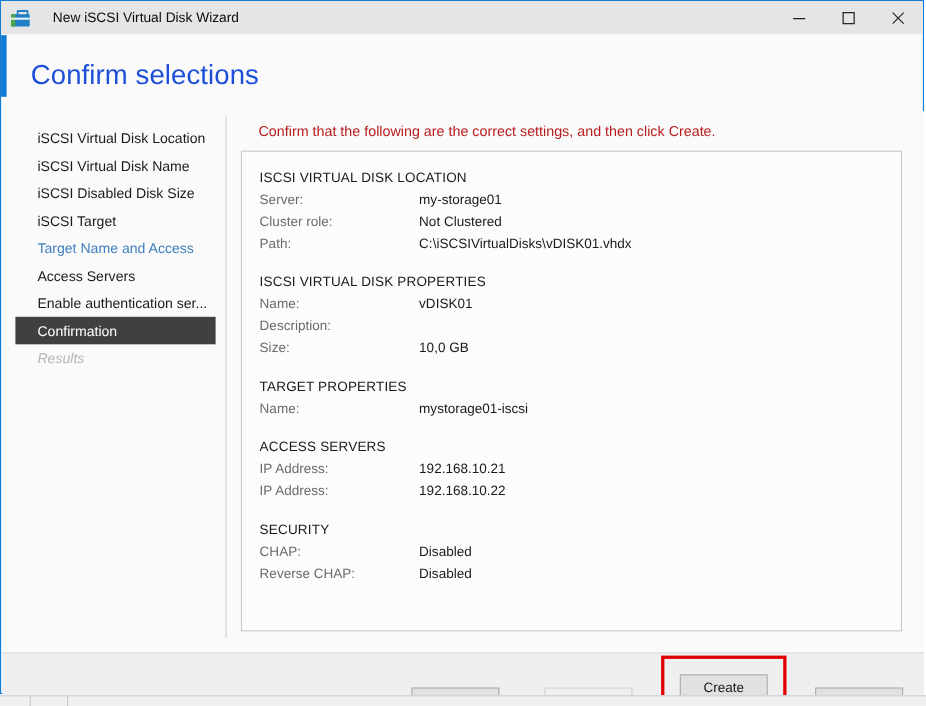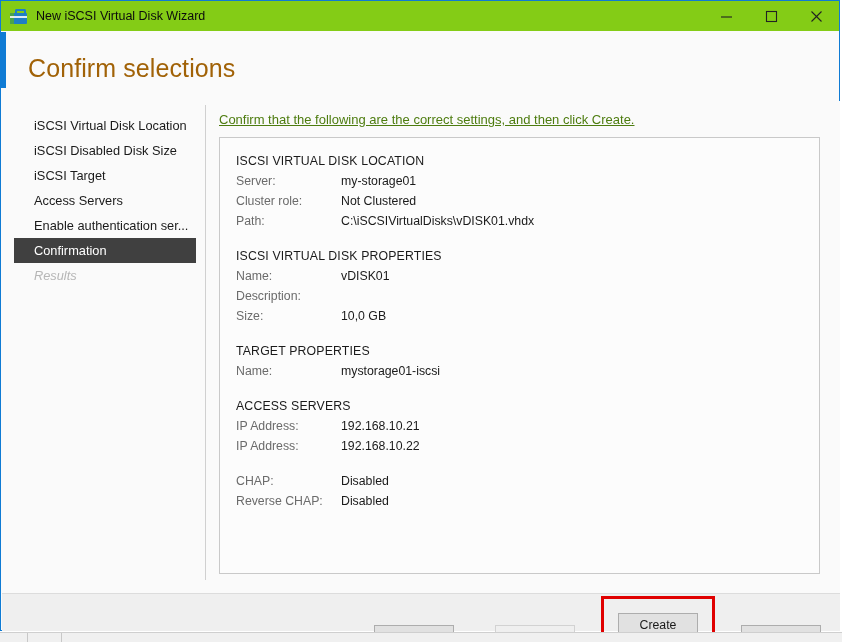--- a/index.html
+++ b/index.html
@@ -43,23 +43,24 @@
     height: 631px;
     background: #fafafa;
     border: 1px solid #0f7bd4;
     box-sizing: border-box;
   }
 
   
   #titlebar {
     position: relative;
     height: 30px;
-    background: #84cc16;
+    background: #e5e5e5;
     display: flex;
     align-items: center;
+    gap: 12px;
   }
   #win-icon {
     width: 17px; height: 17px;
     margin-left: 9px;
     position: relative;
     flex: 0 0 auto;
   }
   #win-icon .tb-body {
     position: absolute;
     left: 0; top: 5px;
@@ -115,21 +116,21 @@
     width: 5px; height: 56px;
     background: #0f7bd4;
     z-index: 6;
   }
 
   
   #heading {
     position: absolute;
     left: 27px; top: 53px;
     font-size: 25px;
-    color: #a16207;
+    color: #1d4ed8;
     letter-spacing: .1px;
     white-space: nowrap;
   }
 
   
   #body-area {
     position: absolute;
     left: 1px; top: 100px;
     width: 838px;
     height: 492px;
@@ -169,25 +170,24 @@
   }
 
   
   #content {
     position: absolute;
     left: 217px; top: 0px;
     width: 602px;
   }
   #content-intro {
     position: absolute;
-    left: 0px; top: 11px;
+    left: 16px; top: 11px;
     font-size: 13px;
-    color: #4d7c0f;
-    white-space: nowrap;
-    text-decoration: underline;
+    color: #b91c1c;
+    white-space: nowrap;
   }
   #summary-box {
     position: absolute;
     left: 0px; top: 36px;
     width: 601px;
     height: 437px;
     border: 1px solid #c9c9c9;
     background: #fcfcfc;
     box-sizing: border-box;
     overflow: hidden;
@@ -202,20 +202,21 @@
     letter-spacing: .15px;
     height: 20px;
     line-height: 20px;
     white-space: nowrap;
   }
   .row {
     display: flex;
     height: 20px;
     line-height: 20px;
     white-space: nowrap;
+    gap: 40px;
   }
   .row .k {
     width: 105px;
     flex: 0 0 105px;
     font-size: 12.3px;
     color: #6b6b6b;
   }
   .row .v {
     font-size: 12.3px;
     color: #1a1a1a;
@@ -304,22 +305,24 @@
     </div>
 
     <div id="left-accent"></div>
 
     <div id="heading">Confirm selections</div>
 
     <div id="body-area">
 
       <div id="sidebar">
         <div class="nav-item">iSCSI Virtual Disk Location</div>
+        <div class="nav-item">iSCSI Virtual Disk Name</div>
         <div class="nav-item">iSCSI Disabled Disk Size</div>
         <div class="nav-item">iSCSI Target</div>
+        <div class="nav-item visited">Target Name and Access</div>
         <div class="nav-item">Access Servers</div>
         <div class="nav-item">Enable authentication ser...</div>
         <div class="nav-item current">Confirmation</div>
         <div class="nav-item disabled">Results</div>
       </div>
 
       <div id="nav-divider"></div>
 
       <div id="content">
         <div id="content-intro">Confirm that the following are the correct settings, and then click Create.</div>
@@ -381,20 +384,21 @@
               </div>
               <div class="row">
                 <div class="k">IP Address:</div>
                 <div class="v">192.168.10.22</div>
               </div>
             </div>
 
             <div class="gap"></div>
 
             <div class="sect">
+              <div class="sect-title">SECURITY</div>
               <div class="row">
                 <div class="k">CHAP:</div>
                 <div class="v">Disabled</div>
               </div>
               <div class="row">
                 <div class="k">Reverse CHAP:</div>
                 <div class="v">Disabled</div>
               </div>
             </div>
 

